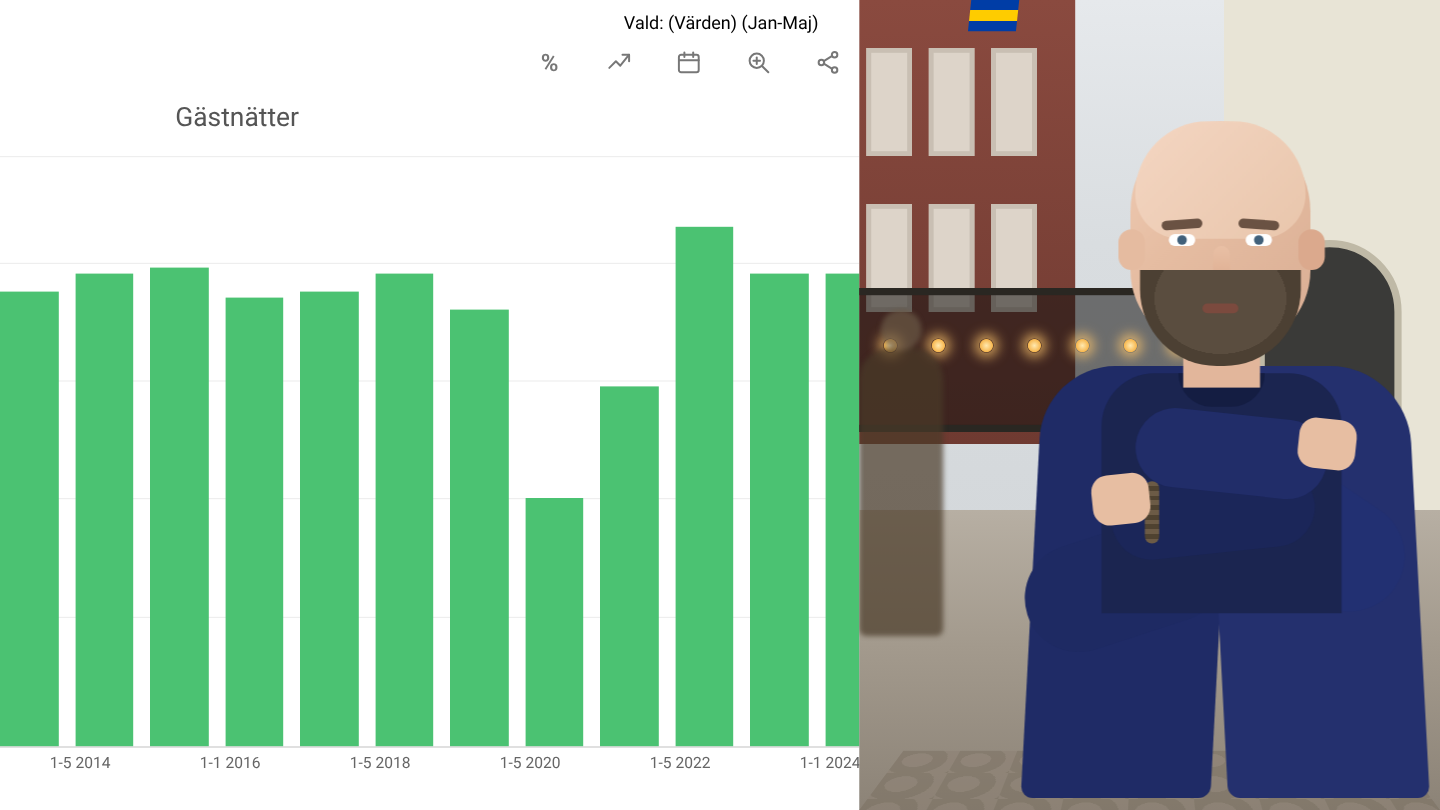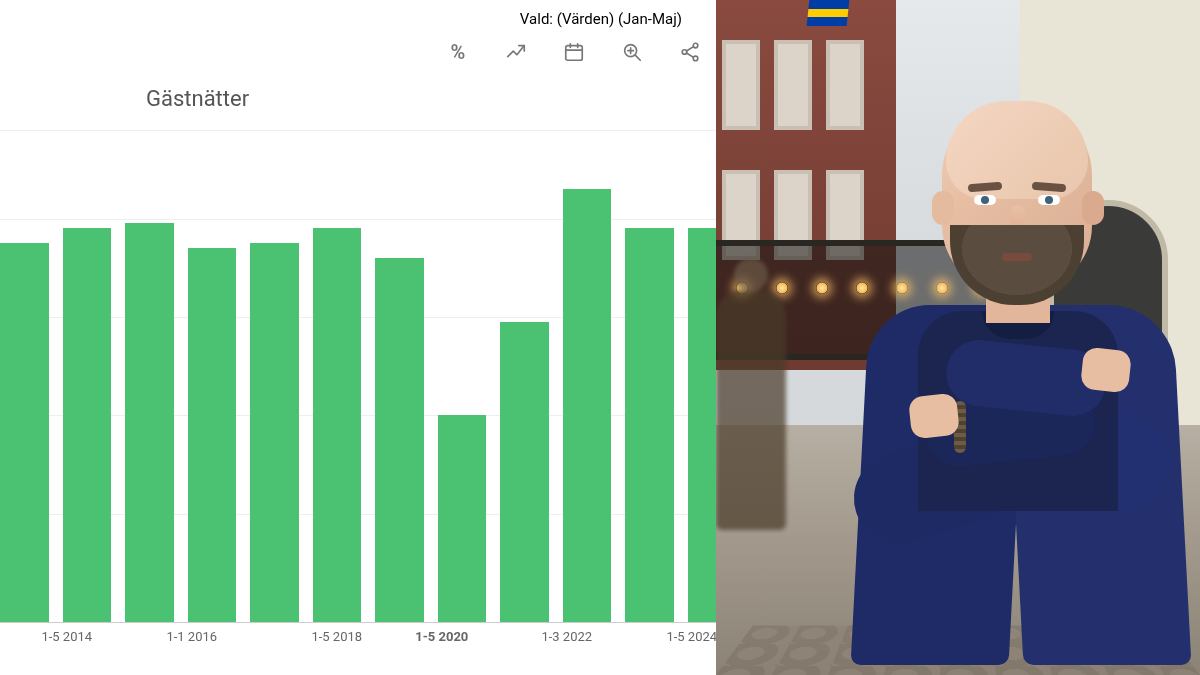--- a/index.html
+++ b/index.html
@@ -137,24 +137,24 @@
           <div class="bar" style="width: 48.5px; height: 364.08px; background: rgb(75, 194, 114);"></div>
           <div class="bar" style="width: 48.5px; height: 206.64px; background: rgb(75, 194, 114);"></div>
           <div class="bar" style="width: 48.5px; height: 300.12px; background: rgb(75, 194, 114);"></div>
           <div class="bar" style="width: 48.5px; height: 432.96px; background: rgb(75, 194, 114);"></div>
           <div class="bar" style="width: 48.5px; height: 393.6px; background: rgb(75, 194, 114);"></div>
           <div class="bar" style="width: 48.5px; height: 393.6px; background: rgb(75, 194, 114);"></div>
         </div>
       <div class="x-axis" id="xaxis">
           <div class="x-tick" style="left: 66.75px;">1-5 2014</div>
           <div class="x-tick" style="left: 191.75px;">1-1 2016</div>
-          <div class="x-tick" style="left: 316.75px; margin-left: 20px;">1-5 2018</div>
-          <div class="x-tick" style="left: 441.75px; font-weight: bold;">1-5 2020</div>
-          <div class="x-tick" style="left: 566.75px;">1-3 2022</div>
-          <div class="x-tick" style="left: 691.75px;">1-5 2024</div>
+          <div class="x-tick" style="left: 316.75px;">1-5 2018</div>
+          <div class="x-tick" style="left: 441.75px;">1-5 2020</div>
+          <div class="x-tick" style="left: 566.75px;">1-5 2022</div>
+          <div class="x-tick" style="left: 691.75px;">1-1 2024</div>
         </div>
     </div>
   </div>
 </div>
 
 <div class="right">
   <div class="photo" title="Man with shaved head and short beard, arms crossed, wearing dark navy blazer over navy t-shirt, standing on a cobblestone square in front of historic European buildings.">
     <div class="sky"></div>
     <div class="bld-right">
         <div class="frame"></div>

